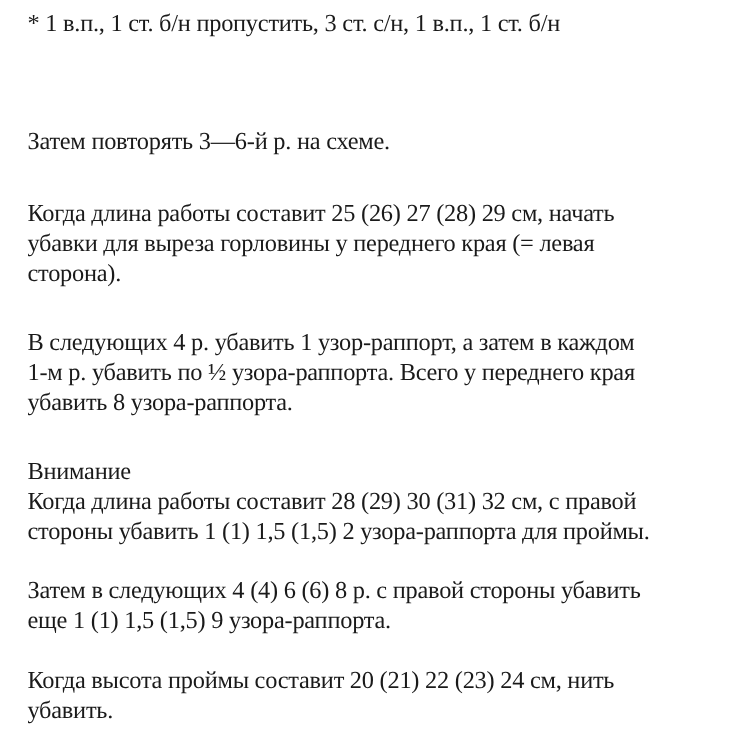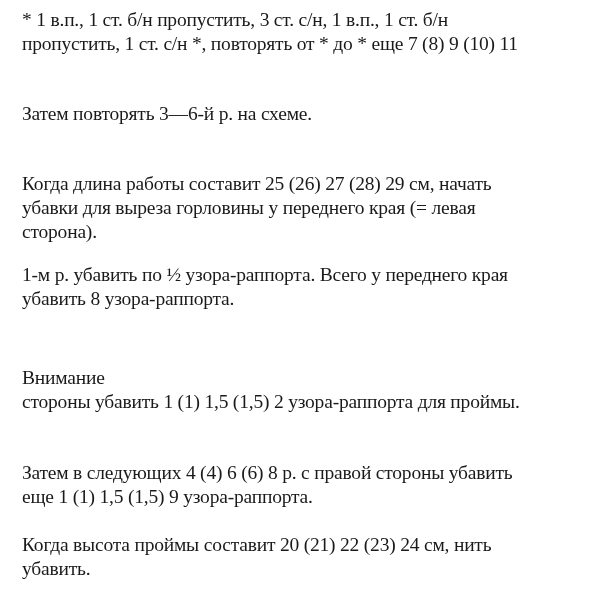--- a/index.html
+++ b/index.html
@@ -12,36 +12,37 @@
     }
     .para { margin: 0; position: absolute; left: 0; width: 570px; }
     .line { display: block; white-space: nowrap; }
   </style>
 </head>
 <body>
 
 <div class="page">
   <p class="para" style="top:0px">
     <span class="line">* 1 в.п., 1 ст. б/н пропустить, 3 ст. с/н, 1 в.п., 1 ст. б/н</span>
-    <span class="line">пропустить, 1 ст. с/н *, повторять от * до * еще 7 (8) 9 (10) 11</span>
   </p>
   <p class="para" style="top:94px">
     <span class="line">Затем повторять 3—6-й р. на схеме.</span>
   </p>
-  <p class="para" style="top:164px">
+  <p class="para" style="top:152px">
     <span class="line">Когда длина работы составит 25 (26) 27 (28) 29 см, начать</span>
     <span class="line">убавки для выреза горловины у переднего края (= левая</span>
     <span class="line">сторона).</span>
   </p>
   <p class="para" style="top:255px">
+    <span class="line">В следующих 4 р. убавить 1 узор-раппорт, а затем в каждом</span>
     <span class="line">1-м р. убавить по ½ узора-раппорта. Всего у переднего края</span>
     <span class="line">убавить 8 узора-раппорта.</span>
   </p>
   <p class="para" style="top:358px">
     <span class="line">Внимание</span>
+    <span class="line">Когда длина работы составит 28 (29) 30 (31) 32 см, с правой</span>
     <span class="line">стороны убавить 1 (1) 1,5 (1,5) 2 узора-раппорта для проймы.</span>
   </p>
   <p class="para" style="top:453px">
     <span class="line">Затем в следующих 4 (4) 6 (6) 8 р. с правой стороны убавить</span>
     <span class="line">еще 1 (1) 1,5 (1,5) 9 узора-раппорта.</span>
   </p>
   <p class="para" style="top:525px">
     <span class="line">Когда высота проймы составит 20 (21) 22 (23) 24 см, нить</span>
     <span class="line">убавить.</span>
   </p>

